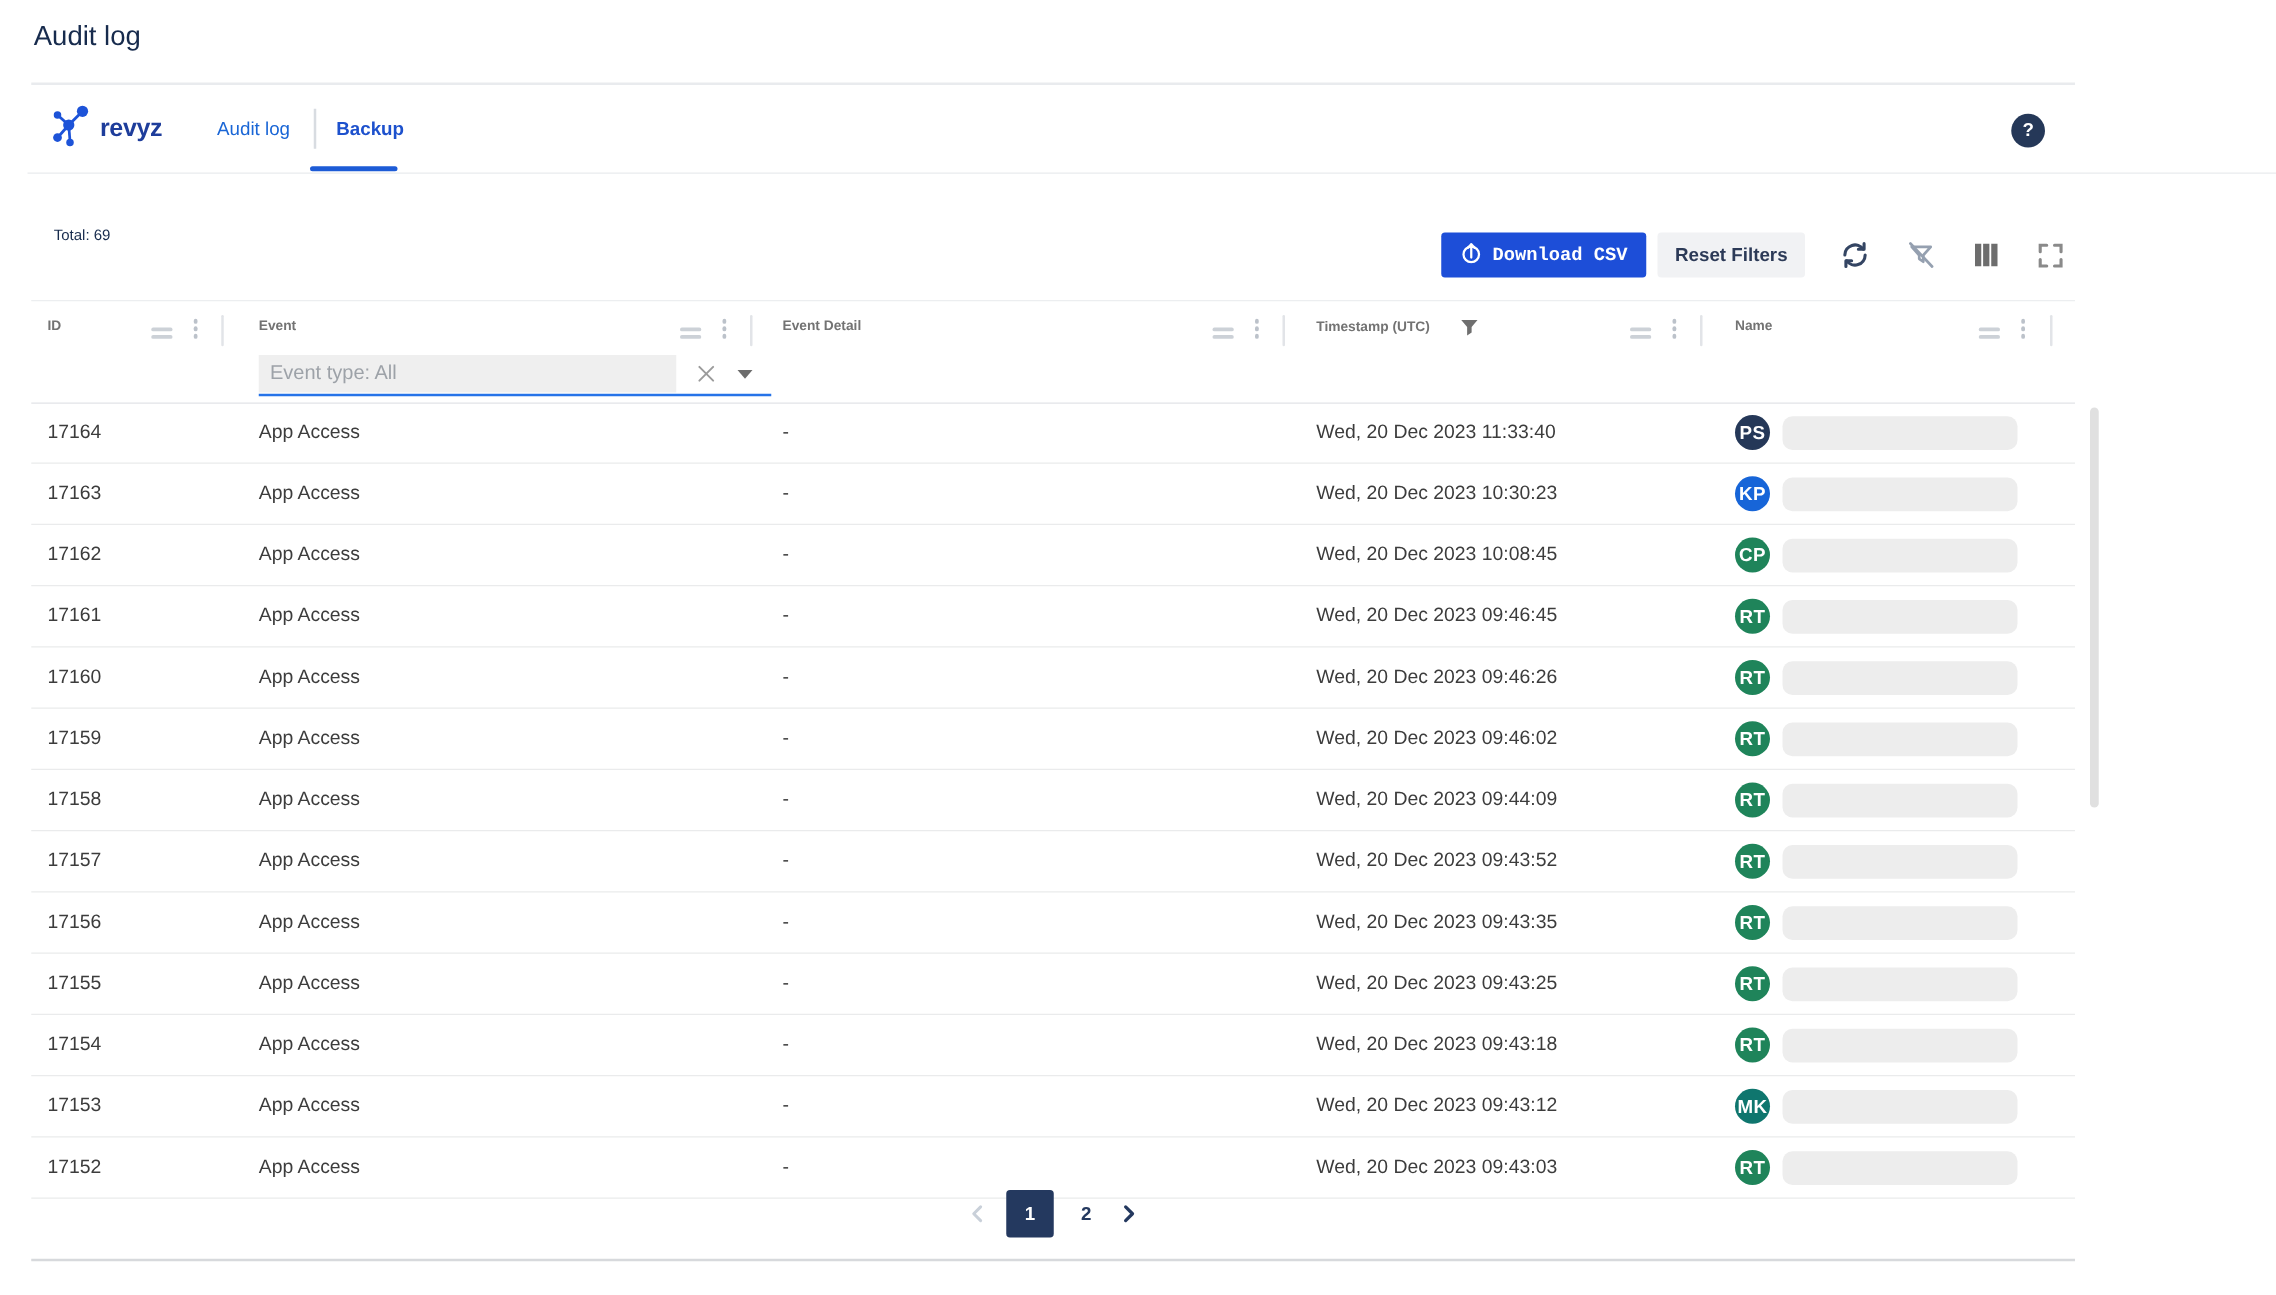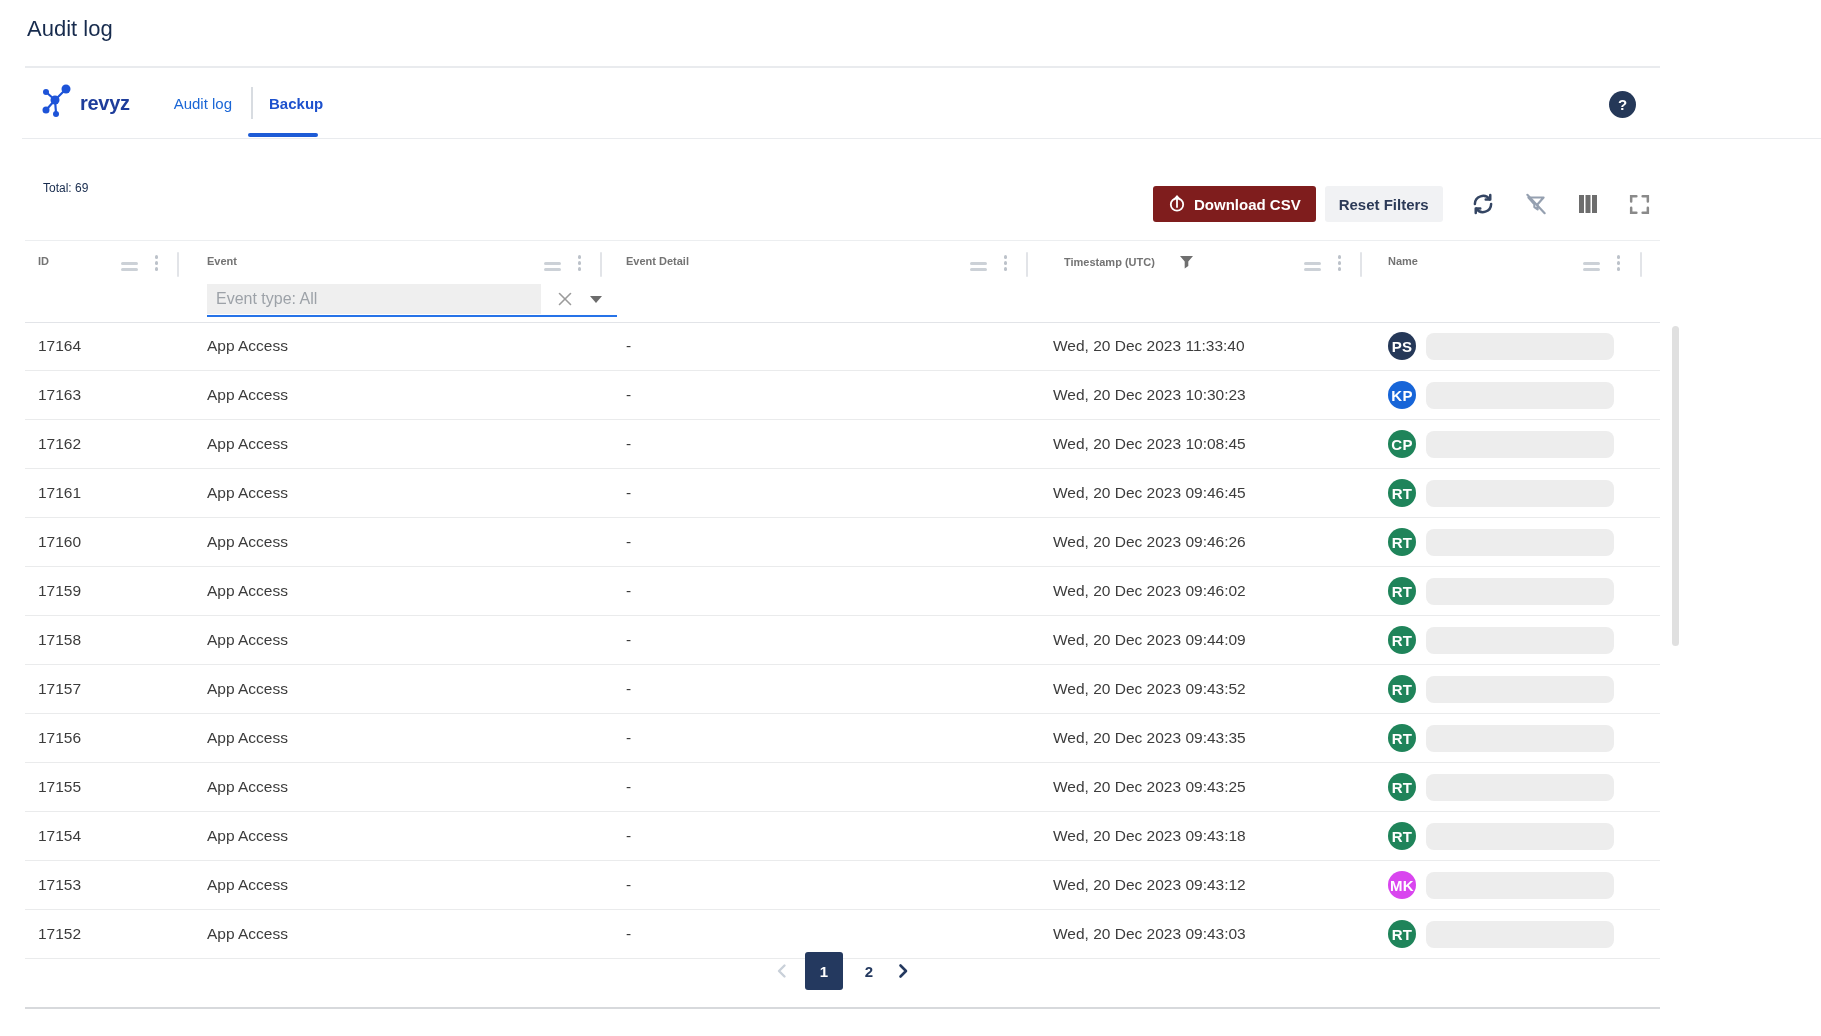--- a/index.html
+++ b/index.html
@@ -20,33 +20,33 @@
   .tab-underline{position:absolute;left:223px;top:65px;width:70px;height:4px;background:#1d5bd6;border-radius:2px;}
   .help-btn{position:absolute;left:1609px;top:91px;width:27px;height:27px;border-radius:50%;
             background:#253858;color:#fff;font-weight:700;font-size:15px;
             display:flex;align-items:center;justify-content:center;cursor:pointer;}
   .divider-nav{position:absolute;left:22px;top:138px;width:1799px;height:1px;background:#e9ebee;}
 
   
   .total{position:absolute;left:43px;top:181px;font-size:12px;font-weight:400;color:#172b4d;}
   .toolbar{position:absolute;left:1153px;top:186px;height:36px;display:flex;align-items:center;}
   .btn{height:36px;display:flex;align-items:center;border-radius:3px;font-size:15px;font-weight:700;cursor:pointer;}
-  .btn-download{background:#7f1d1d;color:#fff;padding:0 15px;}
+  .btn-download{background:#1d4ed8;color:#fff;padding:0 15px;font-family:Liberation Mono, monospace;}
   .btn-download svg{margin-right:8px;}
   .btn-reset{background:#f1f2f4;color:#2c3a57;padding:0 14px;margin-left:9px;}
   .icon-btn{margin-left:27px;display:flex;align-items:center;justify-content:center;cursor:pointer;background:none;border:none;padding:0;}
 
   
   .table-top-border{position:absolute;left:25px;top:240px;width:1635px;height:1px;background:#eceef0;}
   .thead{position:absolute;left:25px;top:241px;width:1635px;height:81px;display:grid;
          grid-template-columns:157px 423px 426px 334px 295px;border-bottom:1px solid #e2e4e8;}
   .th{position:relative;}
   .th-label{position:absolute;top:14px;font-size:11px;font-weight:700;color:#737373;display:flex;align-items:center;}
   .th-id .th-label{left:13px;} .th-event .th-label{left:25px;} .th-detail .th-label{left:21px;}
-  .th-ts .th-label{left:33px;gap:15px;} .th-name .th-label{left:23px;}
+  .th-ts .th-label{left:22px;gap:15px;} .th-name .th-label{left:23px;}
   .funnel{margin-left:9px;display:inline-flex;}
   .drag-ic{position:absolute;right:44px;top:21px;width:17px;cursor:grab;}
   .drag-ic i{display:block;height:2.5px;background:#ccd1d7;border-radius:2px;margin-bottom:3.5px;}
   .dots-ic{position:absolute;right:24px;top:14px;cursor:pointer;}
   .dots-ic i{display:block;width:3.5px;height:3.5px;border-radius:50%;background:#bcc2ca;margin-bottom:2.5px;}
   .col-sep{position:absolute;right:3px;top:11px;width:2.5px;height:25px;background:#e2e4e8;border-radius:2px;}
   .th-name .drag-ic{right:60px;} .th-name .dots-ic{right:40px;} .th-name .col-sep{right:18px;}
 
   .filter-event{position:absolute;left:25px;top:42px;width:410px;height:32px;
                 border-bottom:2px solid #2673e8;display:flex;align-items:center;}
@@ -375,21 +375,21 @@
         <span class="name-pill"></span>
       </div>
     </div>
 
     <div class="row">
       <div class="c-id">17153</div>
       <div class="c-event">App Access</div>
       <div class="c-detail">-</div>
       <div class="c-ts">Wed, 20 Dec 2023 09:43:12</div>
       <div class="c-name">
-        <span class="avatar" style="background: #d946ef;">MK</span>
+        <span class="avatar" style="background: #0f766e;">MK</span>
         <span class="name-pill"></span>
       </div>
     </div>
 
     <div class="row">
       <div class="c-id">17152</div>
       <div class="c-event">App Access</div>
       <div class="c-detail">-</div>
       <div class="c-ts">Wed, 20 Dec 2023 09:43:03</div>
       <div class="c-name">

